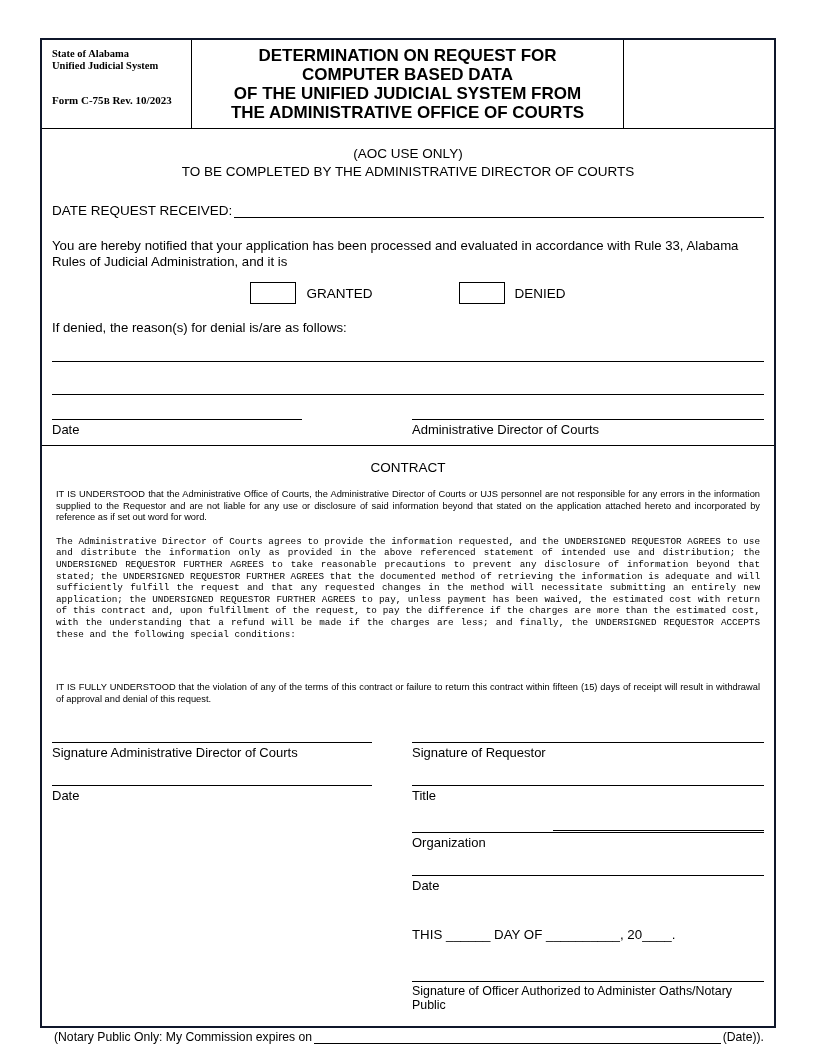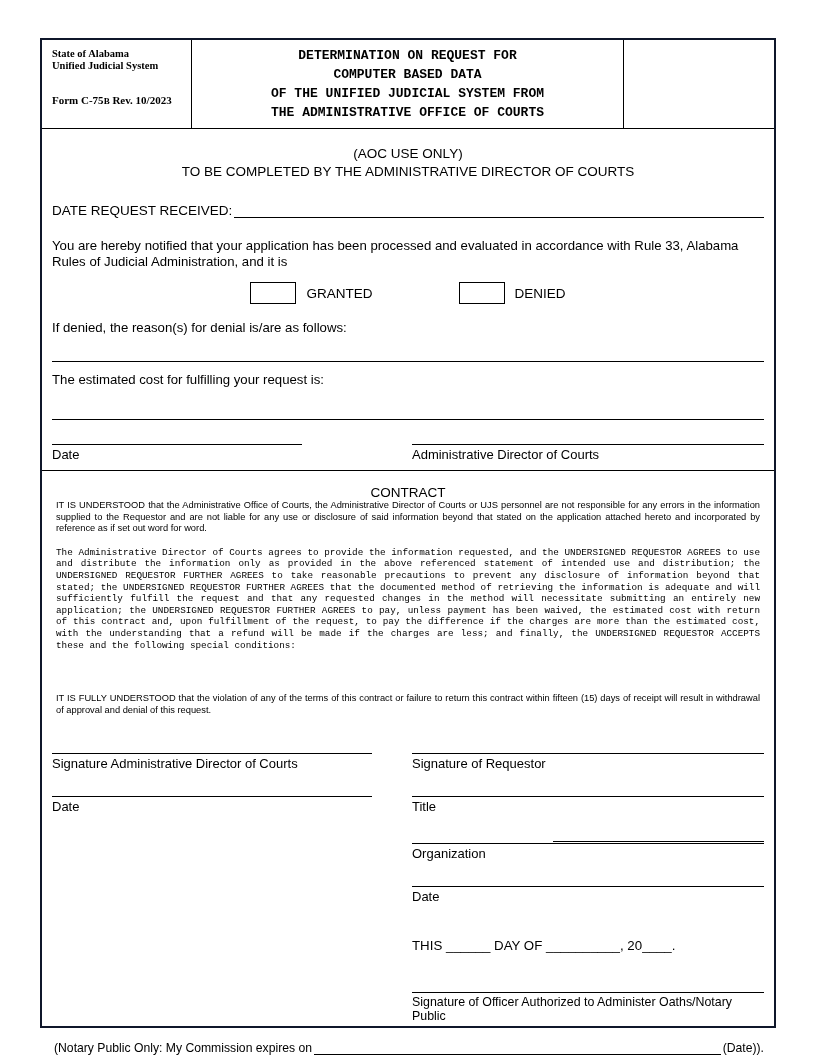--- a/index.html
+++ b/index.html
@@ -47,23 +47,23 @@
     font-weight: bold;
   }
   .hdr-left .form-no .sub { font-size: 9px; }
   .hdr-left .form-no .rev { font-size: 11px; }
   .hdr-mid {
     flex: 1;
     box-sizing: border-box;
     border-right: 1px solid #000;
     padding: 6px 4px 6px 4px;
     text-align: center;
-    font-family: Liberation Mono, monospace;
+    font-family: Liberation Sans, sans-serif;
     font-weight: bold;
-    font-size: 13px;
+    font-size: 17px;
     line-height: 19px;
   }
   .hdr-right {
     width: 150px;
     box-sizing: border-box;
   }
 
   
   .aoc-block {
     text-align: center;
@@ -149,20 +149,21 @@
   }
   .contract-title {
     text-align: center;
     font-size: 13.5px;
     padding-top: 14px;
   }
   .fine {
     font-size: 9.3px;
     line-height: 11.6px;
     text-align: justify;
+    margin-top: 14px;
     padding: 0 4px;
   }
   .fine.p2 { margin-top: 12px; font-family: Liberation Mono, monospace; }
   .fine.p3 { margin-top: 42px; }
 
   .bottom-cols {
     display: flex;
     margin-top: 36px;
   }
   .col-left { width: 320px; }
@@ -256,21 +257,20 @@
       <span class="chk"></span>
       <span class="lbl">GRANTED</span>
       <span class="gd-gap"></span>
       <span class="chk"></span>
       <span class="lbl">DENIED</span>
     </div>
 
     <div class="denied-label">If denied, the reason(s) for denial is/are as follows:</div>
     <div class="long-rule"></div>
 
-    <div class="est-label">The estimated cost for fulfilling your request is:</div>
     <div class="rule-tall"></div>
 
     <div class="sig-row">
       <div class="sig-left">
         <div class="sig-line"></div>
         <div class="sig-cap">Date</div>
       </div>
       <div class="sig-spacer"></div>
       <div class="sig-right">
         <div class="sig-line"></div>

